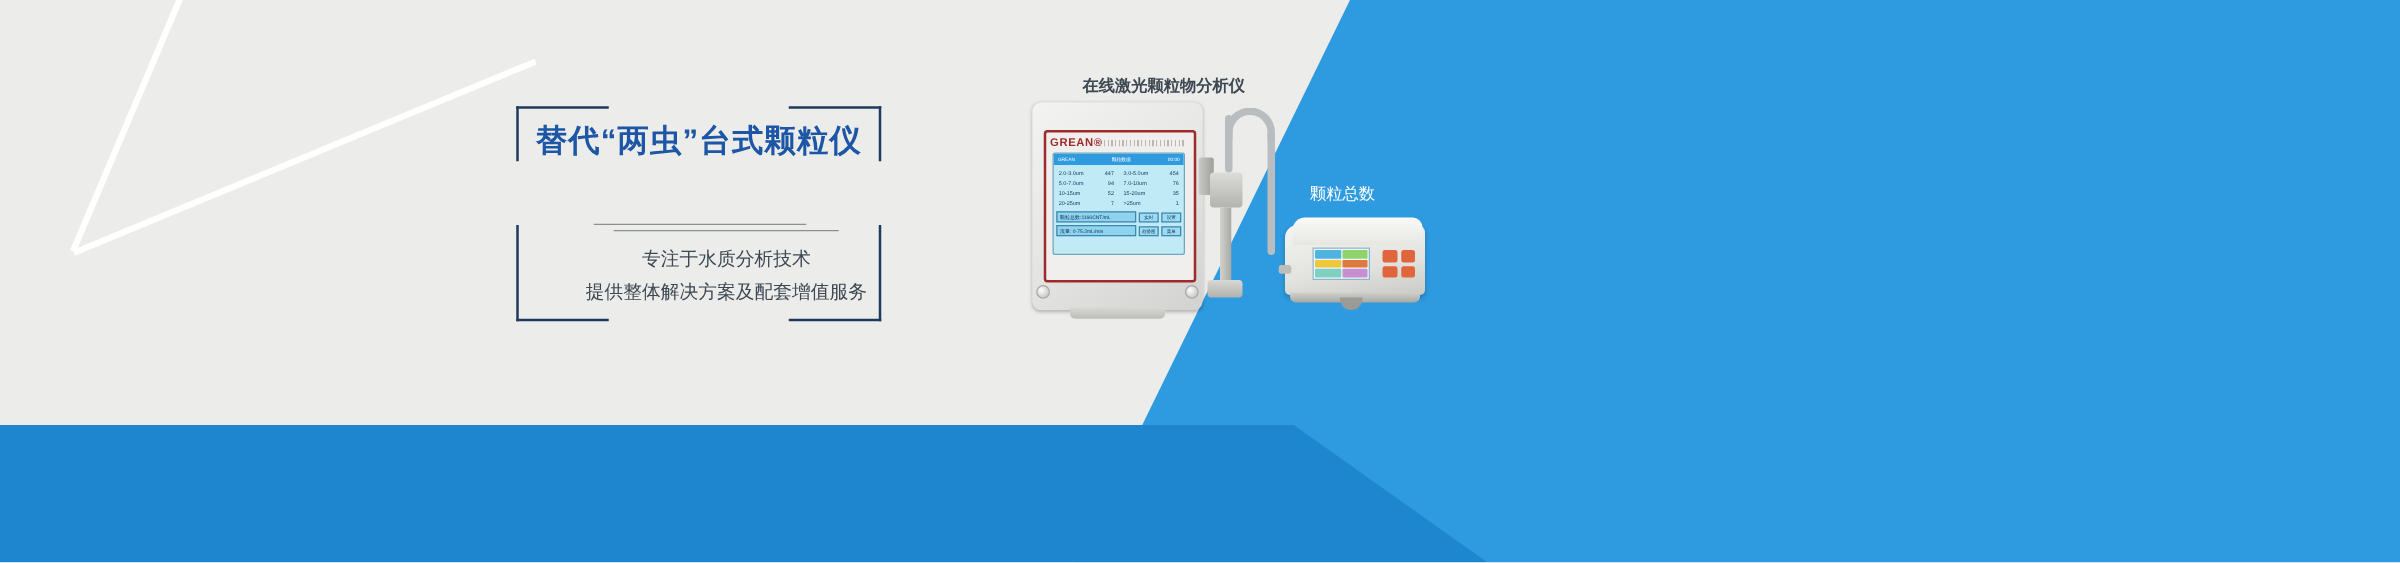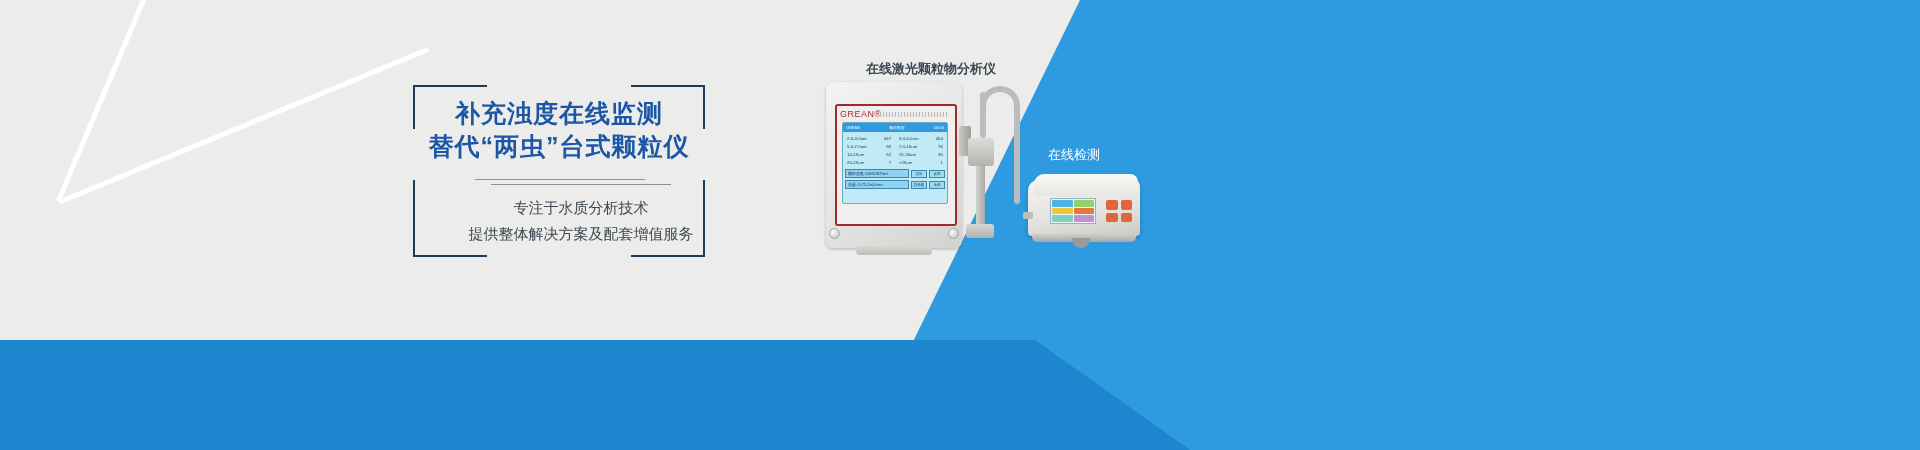--- a/index.html
+++ b/index.html
@@ -202,21 +202,21 @@
     left: 17px; top: 26px;
     width: 118px; height: 118px;
     background: #f0efed;
     border: 2px solid #9e2b2b;
     border-radius: 3px;
   }
   .do-brand {
     position: absolute;
     left: 22px; top: 31px;
     font-size: 9px;
-    font-weight: normal;
+    font-weight: bold;
     color: #9e2b2b;
     letter-spacing: .5px;
   }
   .do-brand-bar {
     position: absolute;
     left: 62px; top: 34px;
     width: 68px; height: 5px;
     background: repeating-linear-gradient(90deg, #b8b8b6 0 1px, transparent 1px 3px);
   }
   .do-screen {
@@ -437,35 +437,34 @@
   <div class="ray ray-a"></div>
   <div class="ray ray-b"></div>
 
   <div class="text-block">
     <div class="corner corner-tl"></div>
     <div class="corner corner-tr"></div>
     <div class="corner corner-bl"></div>
     <div class="corner corner-br"></div>
 
     <div class="headline">
-      <span class="l1">补充浊度在线监测</span>
       <span class="l2">替代“两虫”台式颗粒仪</span>
     </div>
 
     <div class="divider"></div>
     <div class="divider2"></div>
 
     <div class="subhead">
       <span>专注于水质分析技术</span>
       <span>提供整体解决方案及配套增值服务</span>
     </div>
   </div>
 
   <div class="callout callout-analyzer">在线激光颗粒物分析仪</div>
-  <div class="callout callout-bench">在线检测</div>
+  <div class="callout callout-bench">颗粒总数</div>
 
   <div class="device-online">
     <div class="do-body"></div>
     <div class="do-hinge"></div>
     <div class="do-panel"></div>
     <div class="do-brand">GREAN®</div>
     <div class="do-brand-bar"></div>
 
     <div class="do-screen">
       <div class="scr-title">

